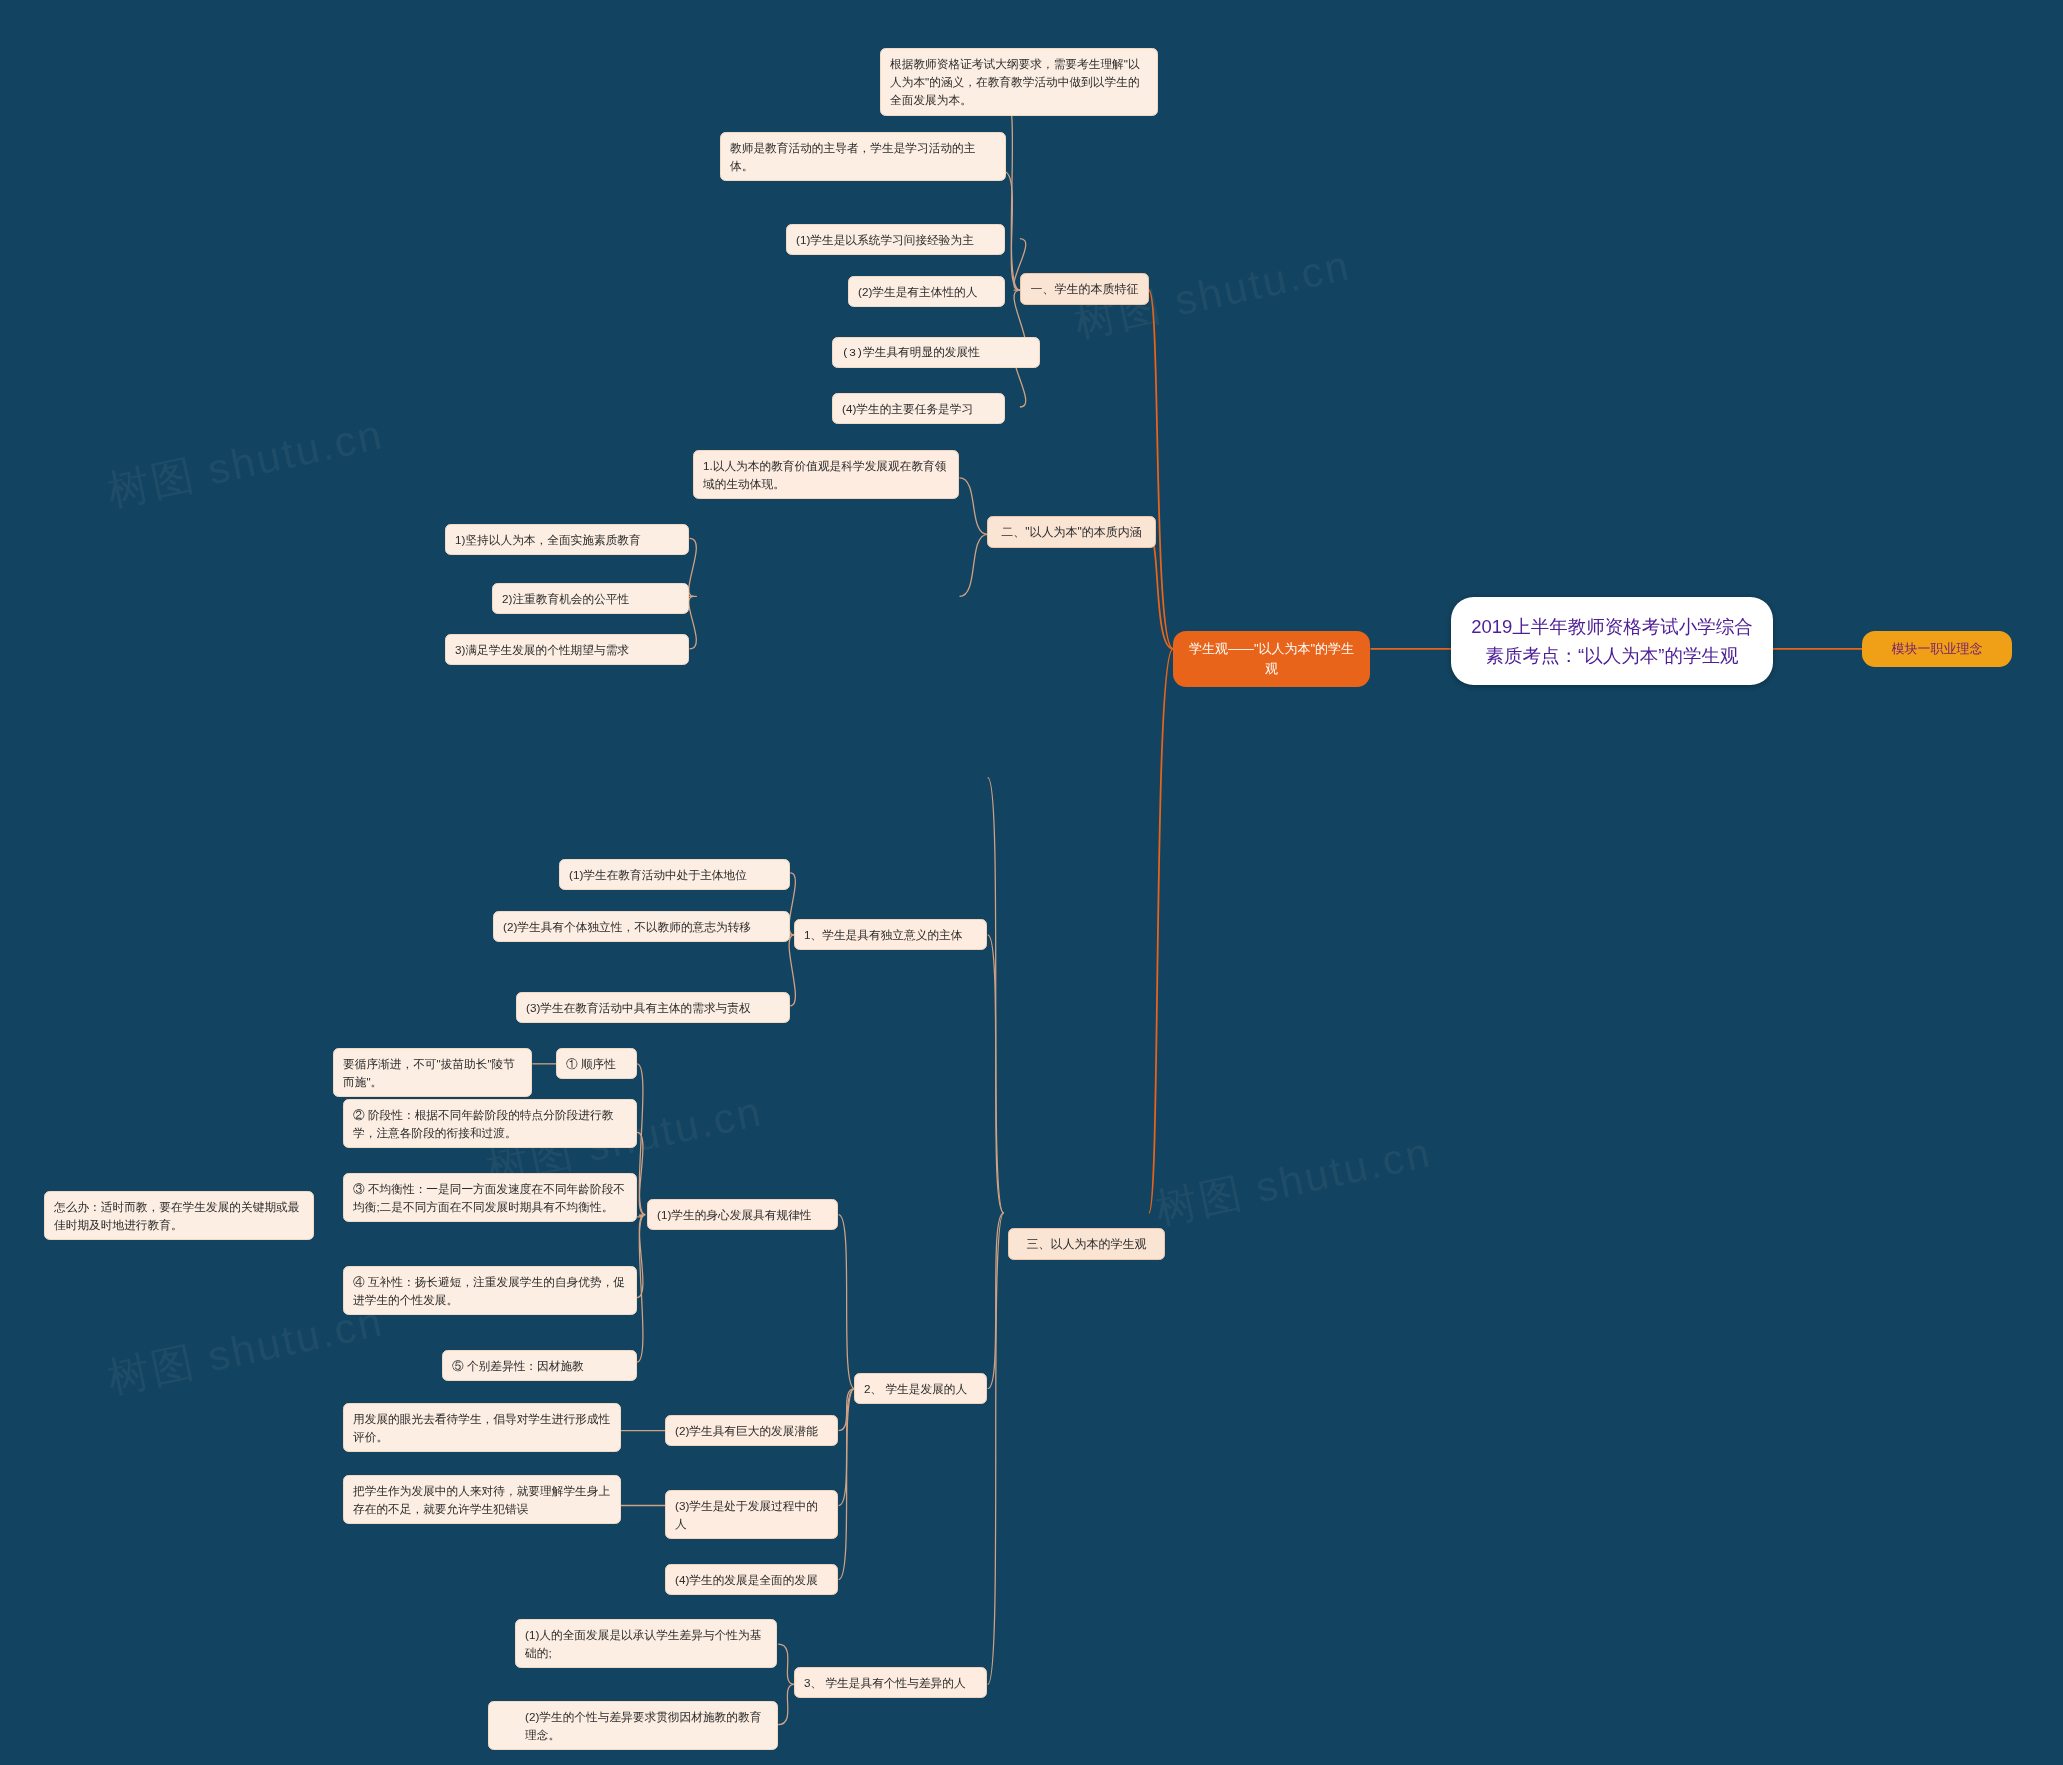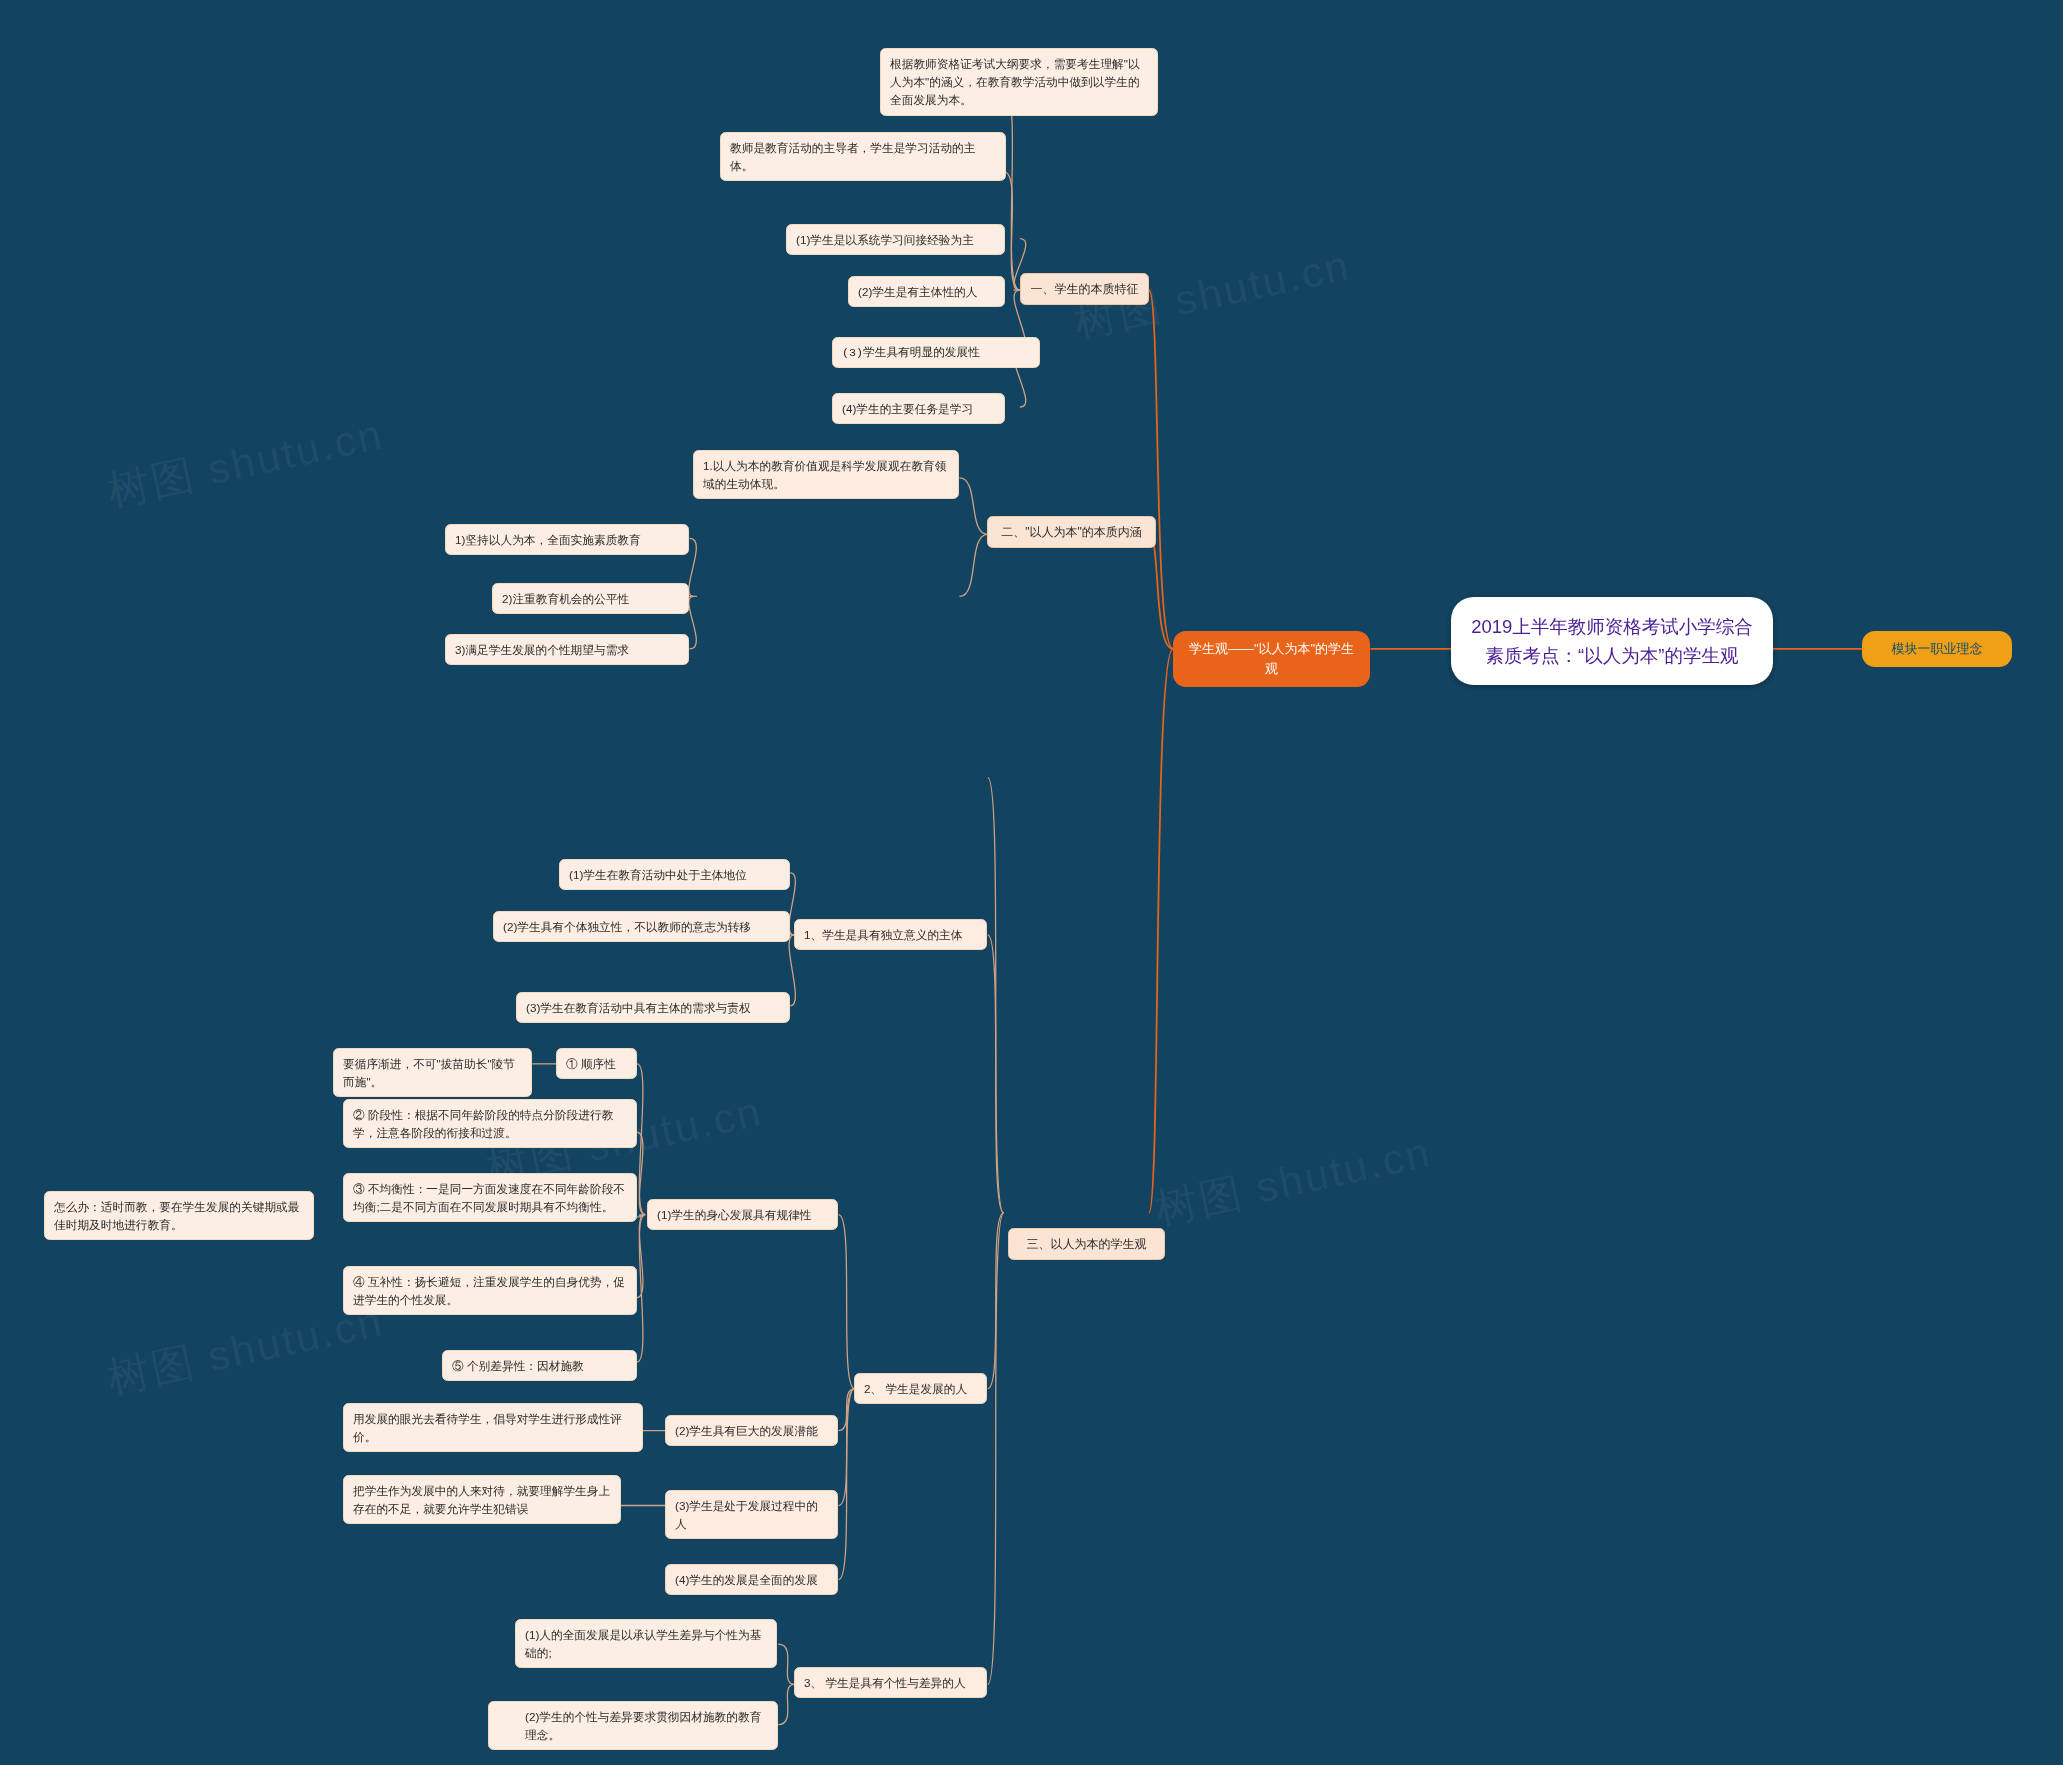--- a/index.html
+++ b/index.html
@@ -67,21 +67,21 @@
     background: #e8641a;
     color: #ffffff;
     border: none;
     border-radius: 13px;
     font-size: 13px;
     text-align: center;
     padding: 8px 11.3px;
   }
   .node.root-right {
     background: #f0a017;
-    color: #0c4a6e;
+    color: #701a75;
     border: none;
     border-radius: 13px;
     font-size: 13px;
     text-align: center;
     padding: 8px 11.3px;
   }
   .node.l1 {
     background: #fae4d4;
     border: 0.8px solid #edc6a8;
     font-size: 12px;
@@ -206,21 +206,21 @@
   <div class="node leaf" style="left:343px; top:1099px; width:294px;">② 阶段性：根据不同年龄阶段的特点分阶段进行教学，注意各阶段的衔接和过渡。</div>
 
   <div class="node leaf" style="left:343px; top:1173px; width:294px;">③ 不均衡性：一是同一方面发速度在不同年龄阶段不均衡;二是不同方面在不同发展时期具有不均衡性。</div>
   <div class="node leaf" style="left:44px; top:1191px; width:270px;">怎么办：适时而教，要在学生发展的关键期或最佳时期及时地进行教育。</div>
 
   <div class="node leaf" style="left:343px; top:1266px; width:294px;">④ 互补性：扬长避短，注重发展学生的自身优势，促进学生的个性发展。</div>
 
   <div class="node leaf" style="left:442px; top:1350px; width:195px;">⑤ 个别差异性：因材施教</div>
 
   <div class="node l2" style="left:665px; top:1415px; width:173px;">(2)学生具有巨大的发展潜能</div>
-  <div class="node leaf" style="left:343px; top:1403px; width:300px;">用发展的眼光去看待学生，倡导对学生进行形成性评价。</div>
+  <div class="node leaf" style="left:343px; top:1403px; width:278px;">用发展的眼光去看待学生，倡导对学生进行形成性评价。</div>
 
   <div class="node l2" style="left:665px; top:1490px; width:173px;">(3)学生是处于发展过程中的人</div>
   <div class="node leaf" style="left:343px; top:1475px; width:278px;">把学生作为发展中的人来对待，就要理解学生身上存在的不足，就要允许学生犯错误</div>
 
   <div class="node l2" style="left:665px; top:1564px; width:173px;">(4)学生的发展是全面的发展</div>
 
   <div class="node l2" style="left:794px; top:1667px; width:193px;">3、 学生是具有个性与差异的人</div>
   <div class="node leaf" style="left:515px; top:1619px; width:262px;">(1)人的全面发展是以承认学生差异与个性为基础的;</div>
   <div class="node leaf" style="left:488px; top:1701px; width:290px;padding-left:36px;">(2)学生的个性与差异要求贯彻因材施教的教育理念。</div>
 

